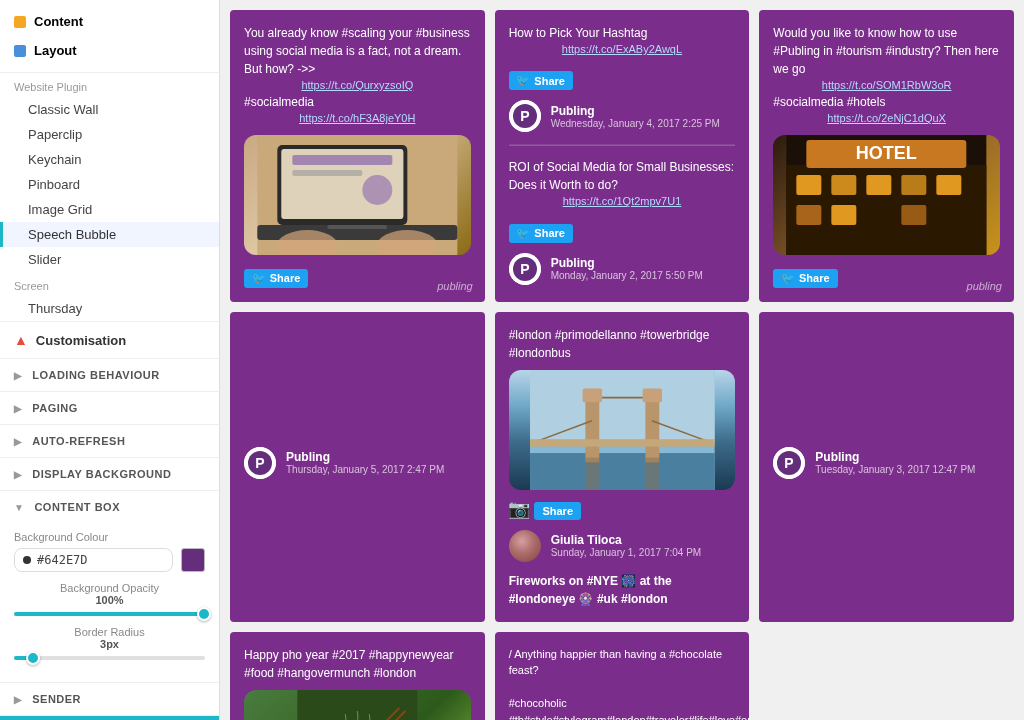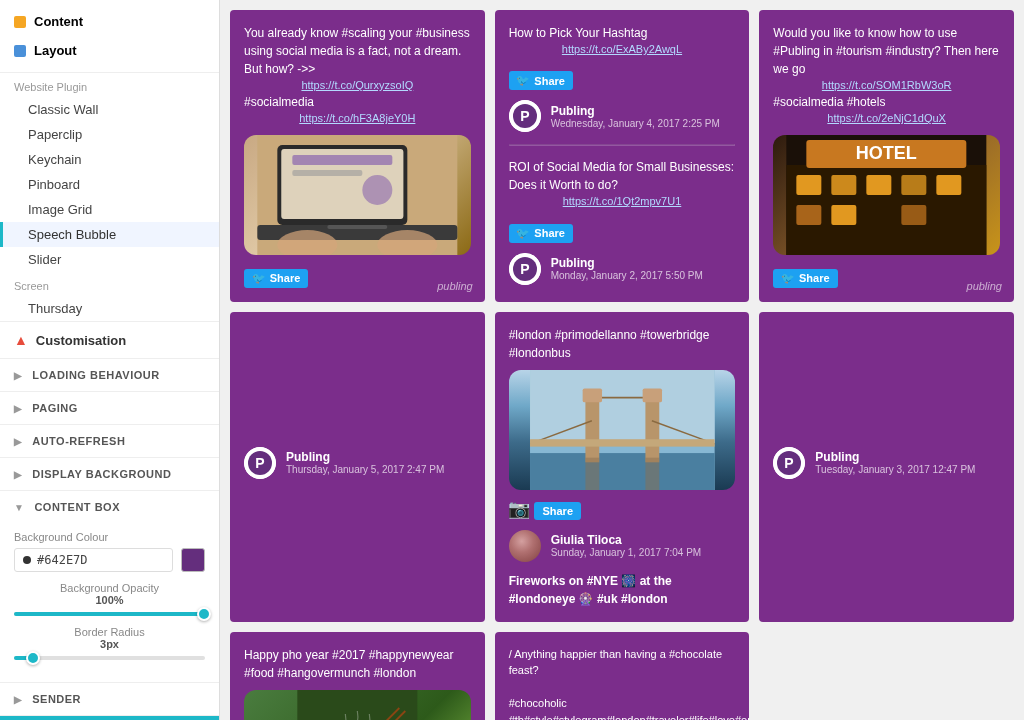--- a/index.html
+++ b/index.html
@@ -126,21 +126,21 @@
     .color-row {
       display: flex;
       align-items: center;
       gap: 8px;
     }
 
     .color-input-wrapper {
       display: flex;
       align-items: center;
       border: 1px solid #ddd;
-      border-radius: 3px;
+      border-radius: 8px;
       padding: 4px 8px;
       background: #fff;
       flex: 1;
       gap: 6px;
     }
 
     .color-icon { width: 8px; height: 8px; background: #333; border-radius: 50%; }
     .color-text { font-size: 12px; color: #444; font-family: monospace; }
     .color-swatch { width: 24px; height: 24px; background: #642E7D; border-radius: 3px; cursor: pointer; border: 1px solid #bbb; }
 

